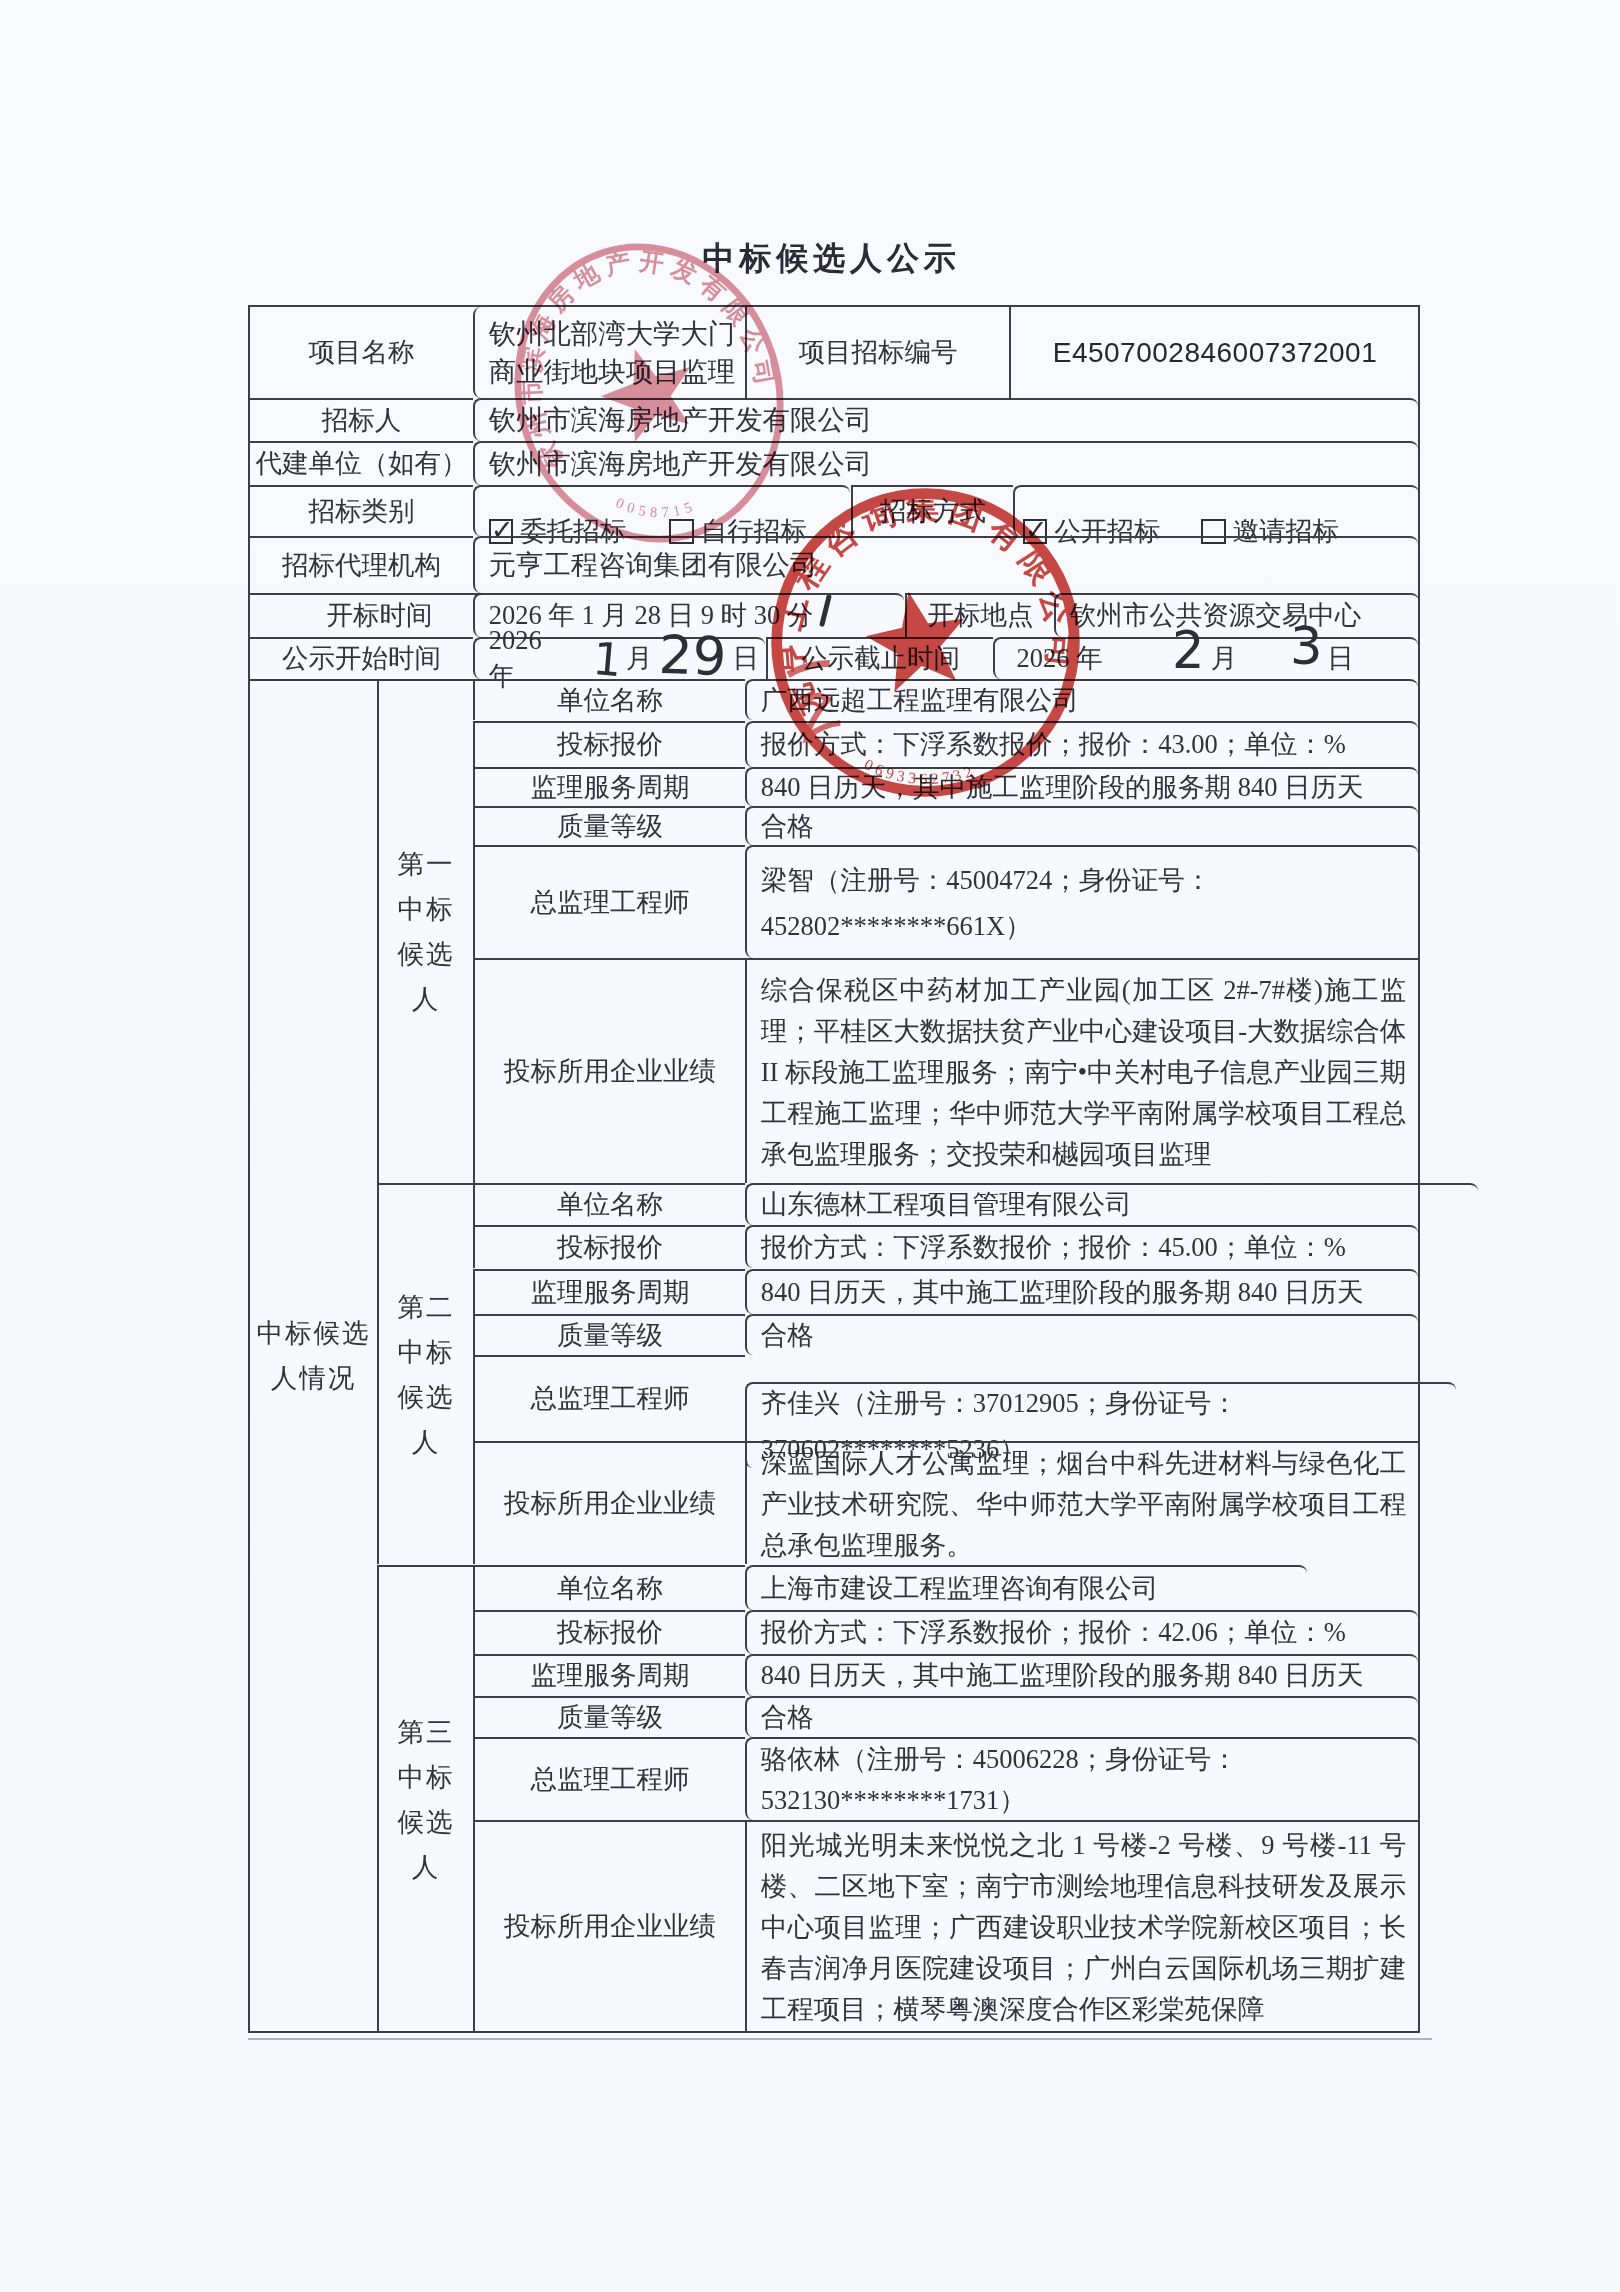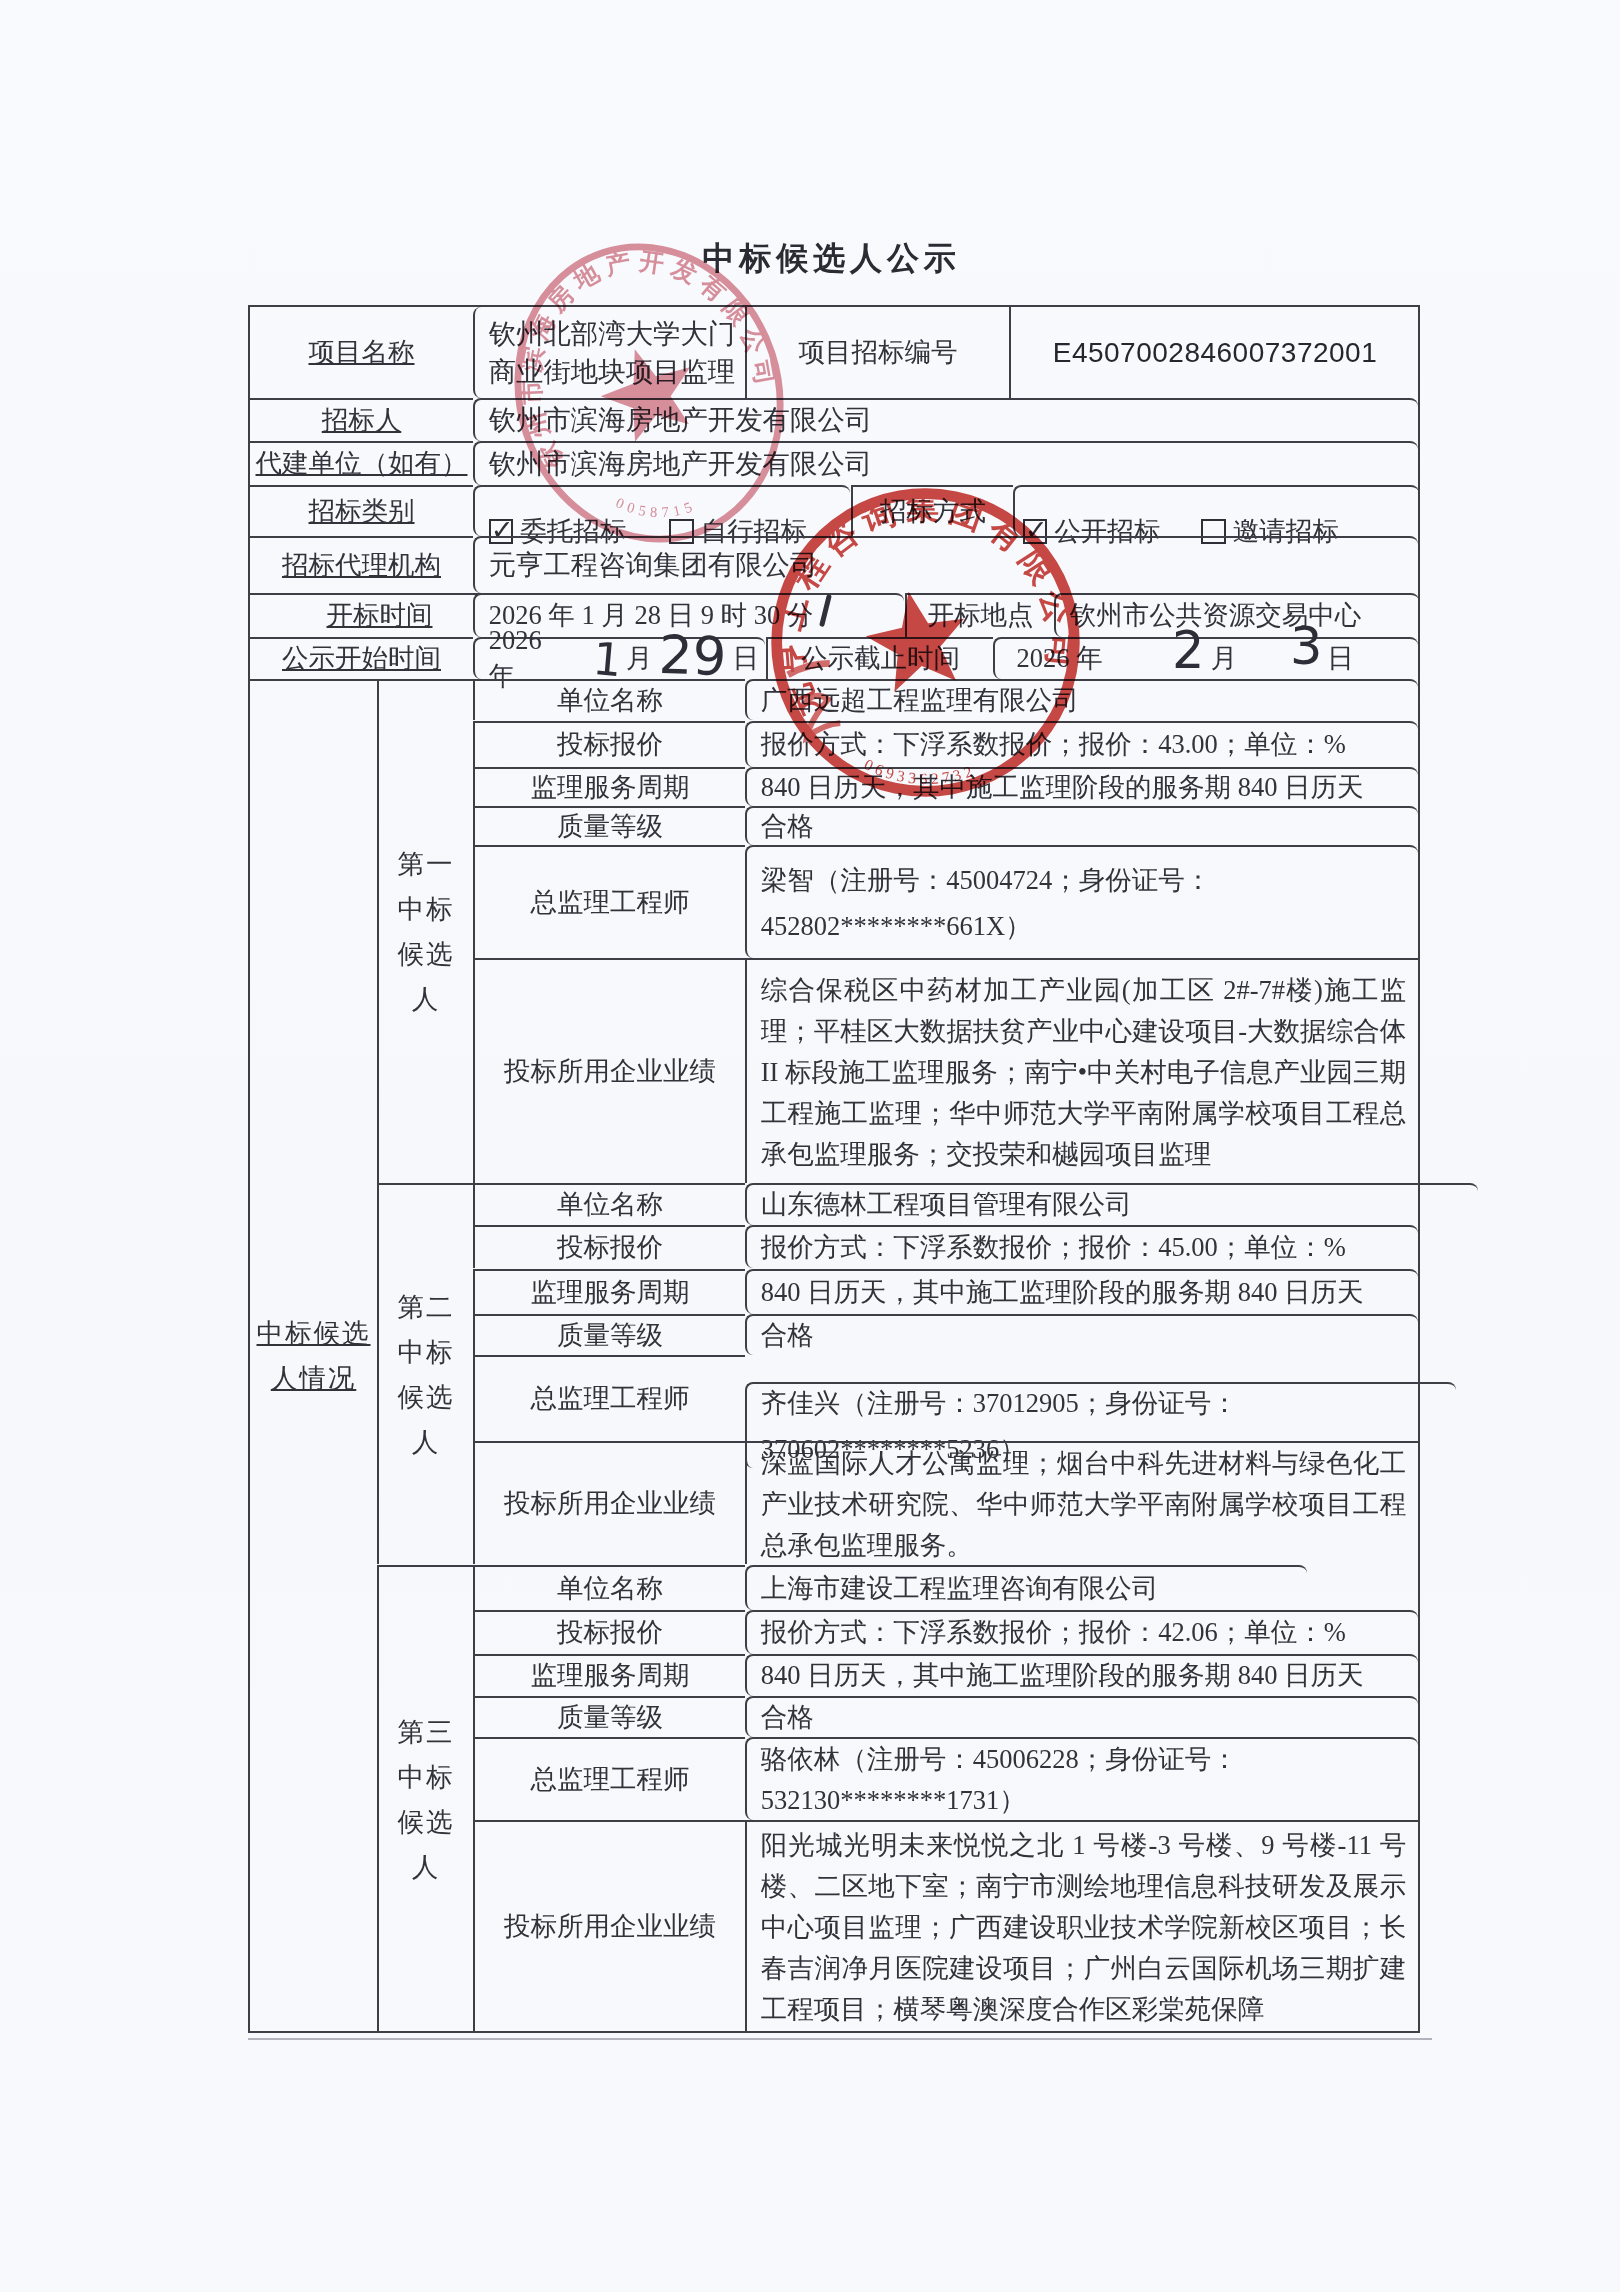--- a/index.html
+++ b/index.html
@@ -7,21 +7,21 @@
     position:relative;width:1620px;height:2293px;margin:0 auto;overflow:hidden;
     background:linear-gradient(180deg,#f8fafd 0%,#f6f8fb 55%,#f7f9fc 100%);
     font-family:"Liberation Serif","DejaVu Serif",serif;color:#32323a;
   }
   .title{position:absolute;left:0;top:237px;width:100%;text-align:center;}
   .title span{display:inline-block;transform:translateX(21.6px);font-size:32px;font-weight:bold;letter-spacing:4.9px;color:#2b2b33;}
   .tbl{position:absolute;left:248px;top:305px;width:1172px;height:1728px;border:2px solid #3e3e46;box-sizing:border-box;}
   .tbl::after{content:"";position:absolute;left:-2px;right:-13.7px;bottom:-8.8px;height:2px;background:rgba(108,108,124,.5);}
   .cell{position:absolute;box-sizing:border-box;border-left:2px solid #3e3e46;border-top:2px solid #3e3e46;
         display:flex;align-items:center;font-size:26.5px;line-height:1.35;}
-  .cell.x0{border-left:none;text-decoration:underline;}
+  .cell.x0{border-left:none;}
   .cell.y0{border-top:none;}
   .lab{justify-content:center;text-align:center;}
   .val{padding-left:13.7px;padding-right:5.9px;border-radius:8px;}
   .pre{white-space:pre-line;}
   .just{display:block;text-align:justify;padding:8.8px 11.8px 5.9px 13.7px;line-height:41px;}
   .vert{justify-content:center;text-align:center;white-space:pre-line;line-height:45px;letter-spacing:2px;}
   .num{font-family:"Liberation Sans","DejaVu Sans",sans-serif;font-size:28px;letter-spacing:0.5px;justify-content:center;color:#26262e;}
   .opt{display:inline-flex;align-items:center;white-space:nowrap;margin-top:40px;}
   .cb{display:inline-block;width:20.6px;height:20.6px;border:2.9px solid #2f2f38;margin-right:6.9px;position:relative;flex:none;}
   .cb.on::after{content:"\2713";position:absolute;left:0px;top:-8.8px;font-size:27.4px;font-weight:bold;
@@ -150,21 +150,21 @@
     <div class="cell val" style="left:495px;top:1303px;width:673px;height:44px">报价方式：下浮系数报价；报价：42.06；单位：%</div>
     <div class="cell lab" style="left:223px;top:1347px;width:272px;height:42px">监理服务周期</div>
     <div class="cell val" style="left:495px;top:1347px;width:673px;height:42px">840 日历天，其中施工监理阶段的服务期 840 日历天</div>
     <div class="cell lab" style="left:223px;top:1389px;width:272px;height:41px">质量等级</div>
     <div class="cell val" style="left:495px;top:1389px;width:673px;height:41px">合格</div>
     <div class="cell lab" style="left:223px;top:1430px;width:272px;height:83px">总监理工程师</div>
     <div class="cell val pre" style="left:495px;top:1430px;width:673px;height:83px;line-height:41px">骆依林（注册号：45006228；身份证号：
 532130********1731）</div>
     <div class="cell lab" style="left:223px;top:1513px;width:272px;height:211px">投标所用企业业绩</div>
     <div class="cell" style="left:495px;top:1513px;width:673px;height:211px">
-        <span class="just">阳光城光明未来悦悦之北 1 号楼-3 号楼、9 号楼-11 号楼、二区地下室；南宁市测绘地理信息科技研发及展示中心项目监理；广西建设职业技术学院新校区项目；长春吉润净月医院建设项目；广州白云国际机场三期扩建工程项目；横琴粤澳深度合作区彩棠苑保障</span>
+        <span class="just">阳光城光明未来悦悦之北 1 号楼-2 号楼、9 号楼-11 号楼、二区地下室；南宁市测绘地理信息科技研发及展示中心项目监理；广西建设职业技术学院新校区项目；长春吉润净月医院建设项目；广州白云国际机场三期扩建工程项目；横琴粤澳深度合作区彩棠苑保障</span>
       </div>
 
   </div>
 
   <svg class="stamp" style="left:509px;top:233px;opacity:.72" width="280" height="320" viewBox="0 0 286 326">
     <defs>
       <path id="s1t" d="M 39,203 A 110,126 0 1 1 247,203"></path>
       <path id="s1b" d="M 57,240 A 104,118 0 0 0 229,240"></path>
     </defs>
     <g transform="rotate(-18 143 163)">

